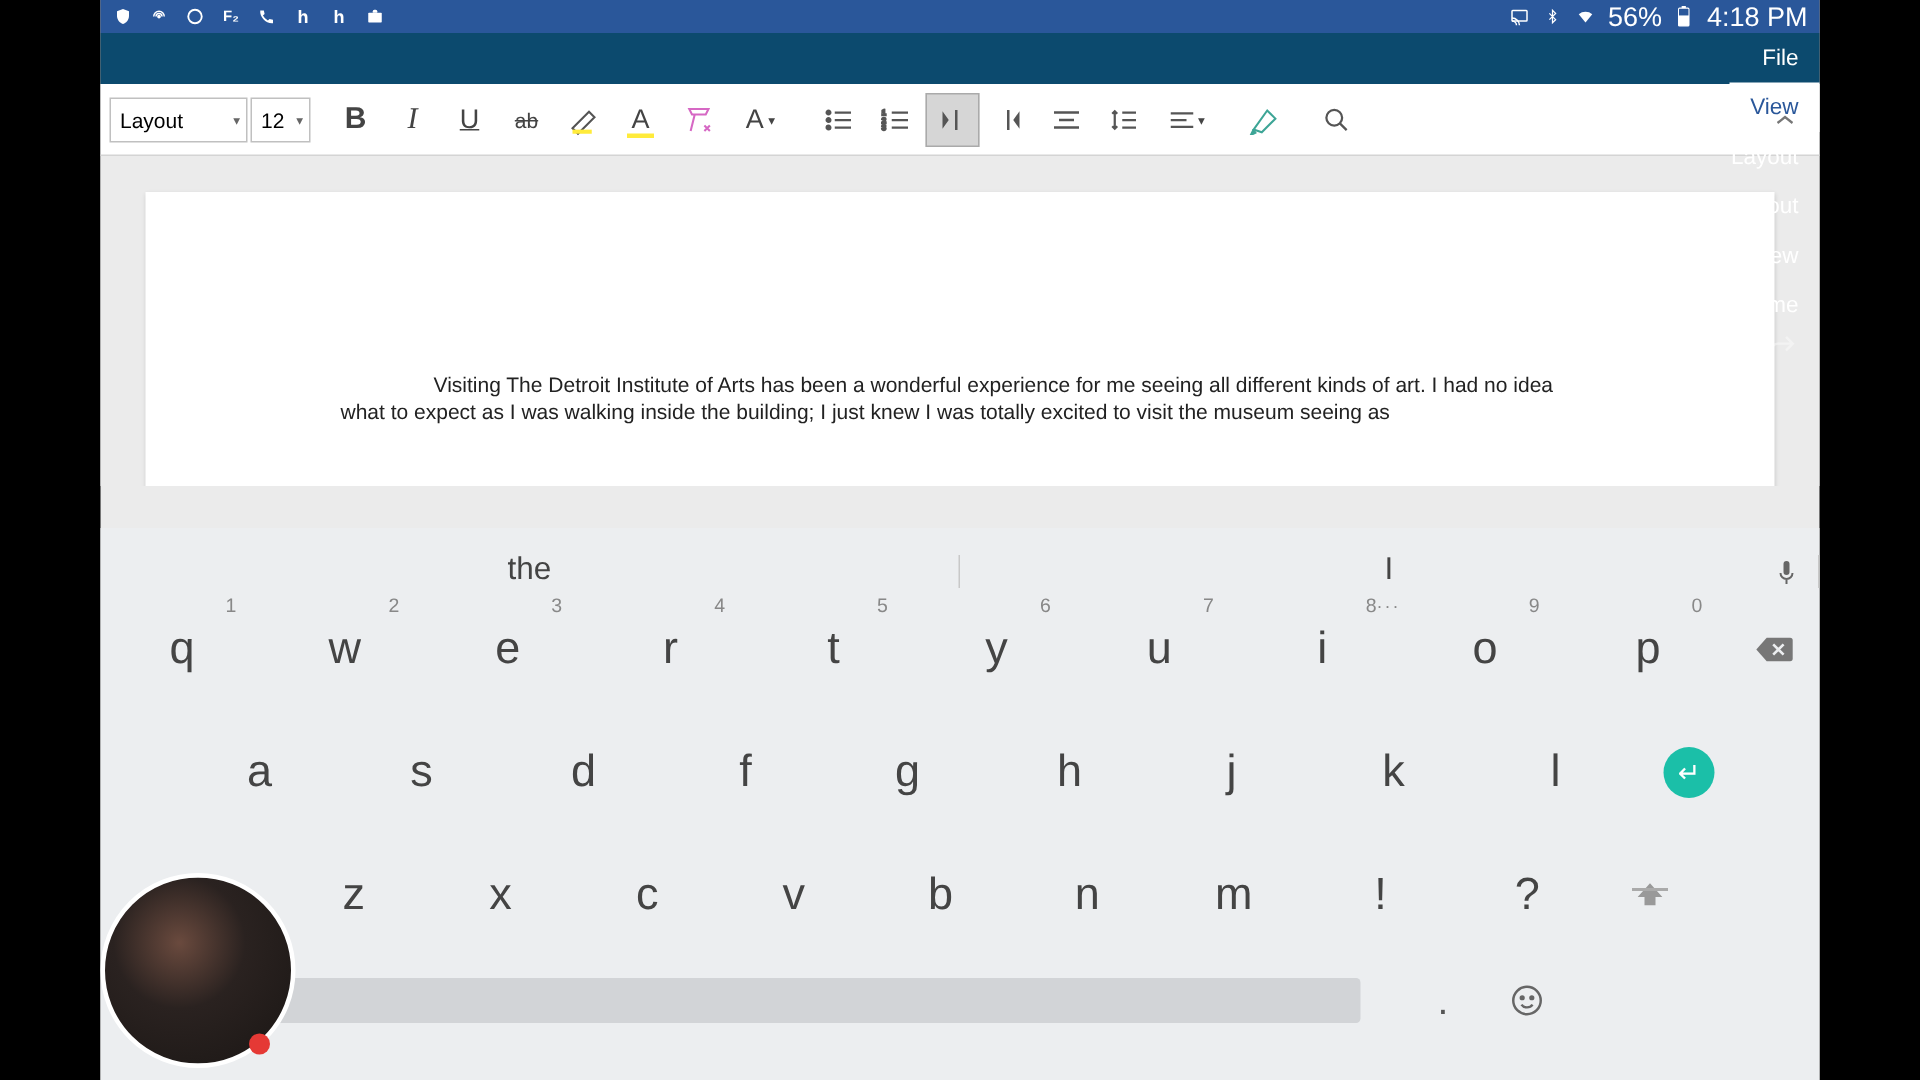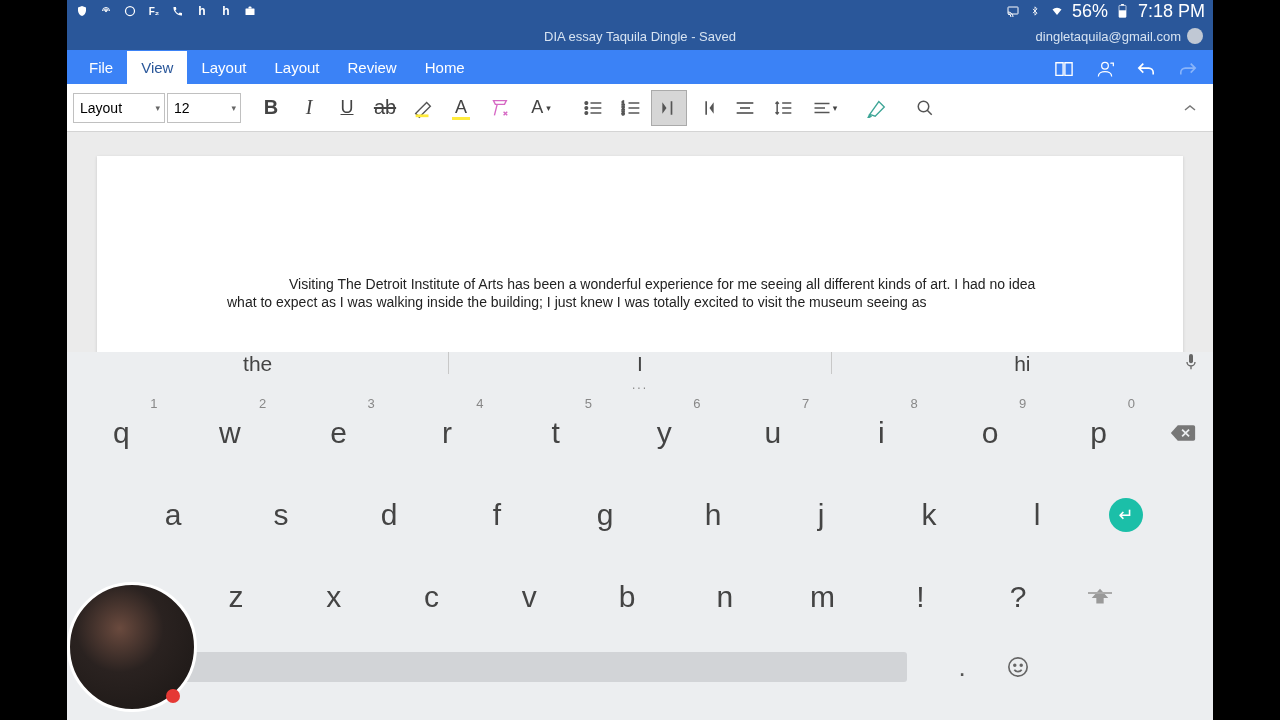--- a/index.html
+++ b/index.html
@@ -11,47 +11,47 @@
 .status-left { display: flex; gap: 10px; align-items: center; }
 .status-right { margin-left: auto; display: flex; gap: 8px; align-items: center; font-size: 18px; }
 .sicon { width: 14px; height: 14px; display: inline-flex; align-items: center; justify-content: center; }
 
 
 .title-bar { height: 28px; background: #2a579a; display: flex; align-items: center; justify-content: center; color: #d6e3f2; font-size: 13px; position: relative; }
 .account { position: absolute; right: 10px; display: flex; align-items: center; gap: 6px; font-size: 13px; }
 .avatar-small { width: 16px; height: 16px; border-radius: 50%; background: #c0c8d4; }
 
 
-.tabs { height: 34px; background: #3b82f6; display: flex; align-items: flex-end; padding-left: 8px; }
+.tabs { height: 34px; background: #0c4a6e; display: flex; align-items: flex-end; padding-left: 8px; flex-direction: column; }
 .tab { color: #fff; padding: 8px 14px; font-size: 15px; cursor: pointer; }
 .tab.active { background: #fff; color: #2a579a; }
 .tabs-right { margin-left: auto; display: flex; align-items: center; gap: 20px; padding-right: 14px; padding-bottom: 5px; }
 .tabs-right svg { stroke: #fff; fill: none; }
 
 
 .ribbon { height: 48px; background: #fff; border-bottom: 1px solid #d4d4d4; display: flex; align-items: center; padding: 0 6px; gap: 2px; }
 .font-sel { height: 30px; border: 1px solid #c0c0c0; background: #fff; display: flex; align-items: center; padding: 0 6px; font-size: 14px; position: relative; }
 .font-sel.name { width: 92px; }
-.font-sel.size { width: 74px; }
+.font-sel.size { width: 40px; }
 .font-sel .caret { position: absolute; right: 4px; font-size: 9px; color: #666; }
 .ribbon-btn { width: 36px; height: 36px; display: flex; align-items: center; justify-content: center; cursor: pointer; color: #444; position: relative; }
 .ribbon-btn.wide { width: 44px; }
 .ribbon-btn.active { background: #d6d6d6; border: 1px solid #aaa; }
 .ribbon-gap { width: 8px; }
 .chev-r { margin-left: auto; padding-right: 10px; color: #666; cursor: pointer; }
 
 
 .doc-area { background: #ebebeb; height: 220px; padding: 24px 30px 0 30px; overflow: hidden; }
 .page { background: #fff; height: 200px; box-shadow: 0 1px 3px rgba(0,0,0,0.15); padding: 120px 130px 0 130px; }
 .page p { font-family: Calibri, Arial, sans-serif; font-size: 14px; line-height: 1.25; color: #222; text-align: left; }
 .page p .indent { display: inline-block; width: 62px; }
 
 
 .keyboard { position: absolute; left: 0; right: 0; bottom: 0; height: 368px; background: #eceef0; }
-.suggest { height: 40px; display: flex; align-items: flex-start; position: relative; }
+.suggest { height: 40px; display: flex; align-items: flex-end; position: relative; }
 .sugg { flex: 1; text-align: center; font-size: 21px; color: #444; }
 .sugg.mid { position: relative; }
 .sugg-div { width: 1px; height: 22px; background: #c8c8c8; }
 .sugg-dots { position: absolute; top: 26px; left: 50%; transform: translateX(-50%); font-size: 12px; color: #888; letter-spacing: 2px;}
 .mic { position: absolute; right: 14px; color: #666; }
 .krow { display: flex; height: 82px; align-items: center; }
 .key { flex: 1; display: flex; align-items: center; justify-content: center; font-size: 30px; color: #444; position: relative; cursor: pointer; height: 100%; font-weight: 300; }
 .key .num { position: absolute; top: 4px; right: 18px; font-size: 13px; color: #888; }
 .krow.r2 { padding: 0 52px; }
 .krow.r3 { padding: 0 80px 0 120px; }
@@ -126,31 +126,24 @@
           </svg>
         </span>
       <span>56%</span>
       <span class="sicon">
           <svg width="9" height="14" viewBox="0 0 12 20" fill="#fff">
             <rect x="1" y="2" width="10" height="17" rx="1" fill="none" stroke="#fff"></rect>
             <rect x="4" y="0" width="4" height="2"></rect>
             <rect x="1" y="9" width="10" height="10"></rect>
           </svg>
         </span>
-      <span>7:18 PM</span>
-    </div>
-  </div>
-
-  <div class="title-bar">
-    <span>DIA essay Taquila Dingle - Saved</span>
-    <div class="account">
-      <span>dingletaquila@gmail.com</span>
-      <span class="avatar-small"></span>
-    </div>
-  </div>
+      <span>4:18 PM</span>
+    </div>
+  </div>
+
 
   <div class="tabs">
     <div class="tab">File</div>
     <div class="tab active">View</div>
     <div class="tab">Layout</div>
     <div class="tab">Layout</div>
     <div class="tab">Review</div>
     <div class="tab">Home</div>
     <div class="tabs-right">
       <span>
@@ -184,21 +177,21 @@
         <span class="caret">▾</span>
       </div>
     <div class="font-sel size">
         <span>12</span>
         <span class="caret">▾</span>
       </div>
     <div class="ribbon-gap"></div>
     <div class="ribbon-btn" style="font-weight:bold;font-size:20px;">B</div>
     <div class="ribbon-btn" style="font-style:italic;font-family:serif;font-size:20px;">I</div>
     <div class="ribbon-btn" style="text-decoration:underline;font-size:18px;">U</div>
-    <div class="ribbon-btn" style="font-size:20px;">
+    <div class="ribbon-btn" style="font-size:14px;">
         <span style="text-decoration:line-through;">ab</span>
       </div>
     <div class="ribbon-btn">
         <svg width="22" height="22" viewBox="0 0 24 24">
           <path d="M4 18l4-4 8-8 4 4-8 8-4 4z" fill="none" stroke="#555" stroke-width="1.5"></path>
           <rect x="4" y="19" width="14" height="3" fill="#ffeb3b"></rect>
         </svg>
       </div>
     <div class="ribbon-btn">
         <span style="font-size:18px;color:#444;">A</span>
@@ -293,21 +286,20 @@
       <p><span class="indent"></span><span>Visiting The Detroit Institute of Arts has been a wonderful experience for me seeing all different kinds of art. I had no idea what to expect as I was walking inside the building; I just knew I was totally excited to visit the museum seeing as</span></p>
     </div>
   </div>
 
   <div class="keyboard">
     <div class="suggest">
       <div class="sugg">the</div>
       <div class="sugg-div"></div>
       <div class="sugg mid"><span>I</span><span class="sugg-dots">...</span></div>
       <div class="sugg-div"></div>
-      <div class="sugg">hi</div>
       <span class="mic">
           <svg width="16" height="20" viewBox="0 0 24 28" fill="#666">
             <rect x="9" y="2" width="6" height="14" rx="3"></rect>
             <path d="M6 14a6 6 0 0012 0M12 20v5" stroke="#666" stroke-width="2" fill="none"></path>
           </svg>
         </span>
     </div>
 
     <div class="krow" id="krow1">
         <div class="key">q<span class="num">1</span></div>

